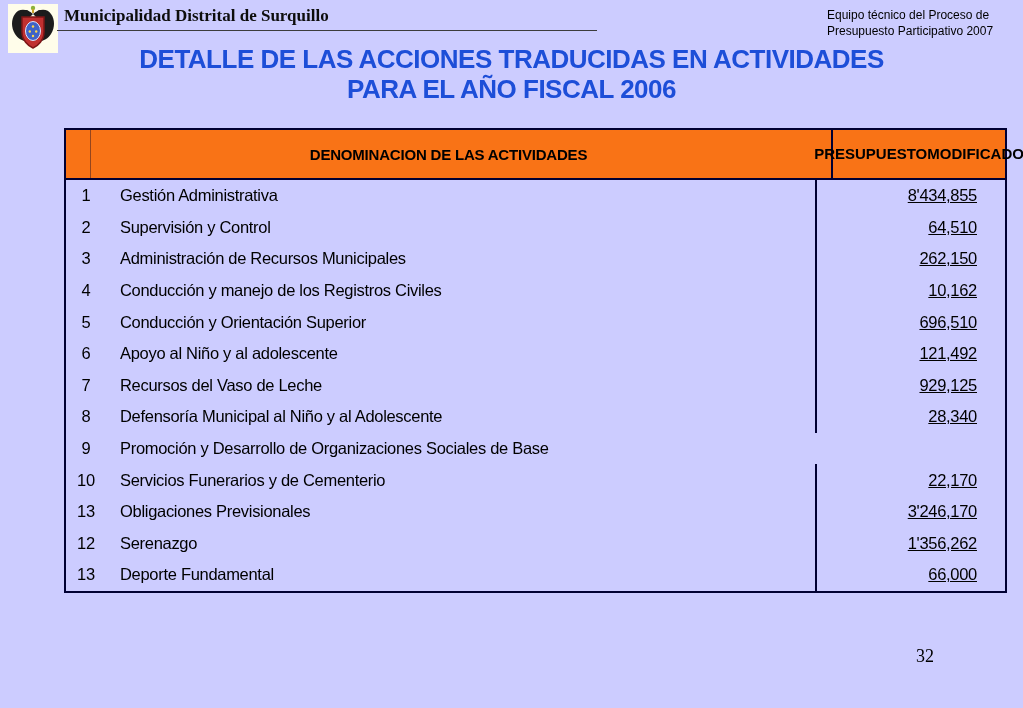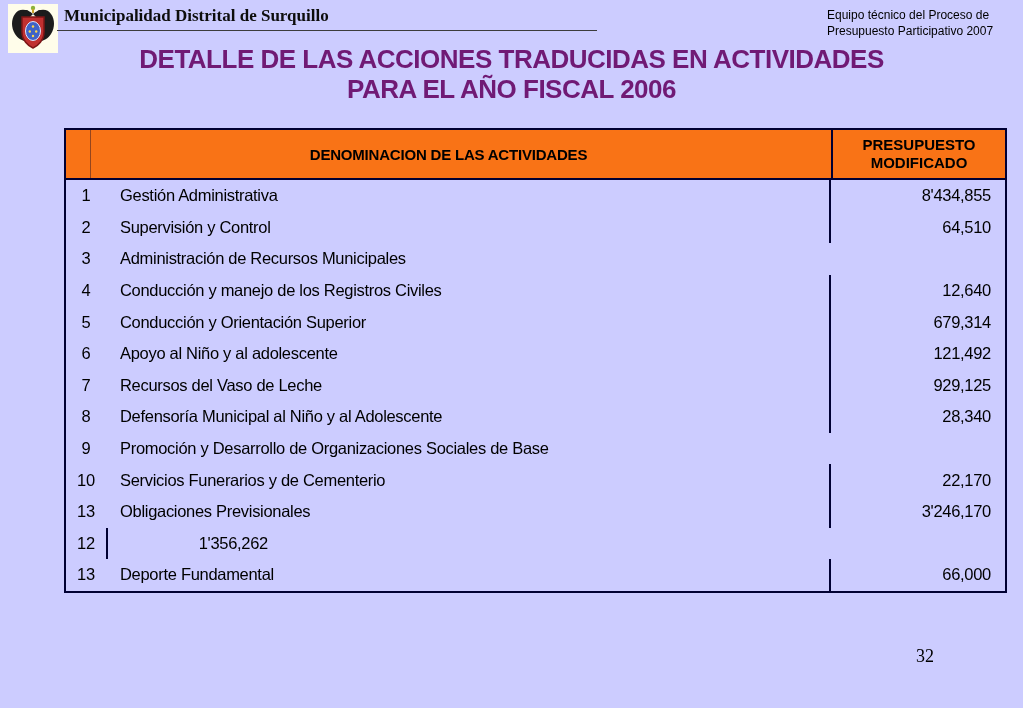--- a/index.html
+++ b/index.html
@@ -33,21 +33,21 @@
     position: absolute; left: 827px; top: 7px;
     font-size: 12px; line-height: 16px; color: #000;
     white-space: nowrap;
   }
 
   
   .slide-title {
     position: absolute; left: 0; top: 44px; width: 100%;
     margin: 0; text-align: center;
     font-weight: bold; font-size: 26px; line-height: 30px;
-    letter-spacing: -0.5px; color: #701a75;
+    letter-spacing: -0.5px; color: #1d4ed8;
   }
 
   
   .budget-table {
     position: absolute; left: 64px; top: 128px;
     width: 943px; box-sizing: border-box;
     border: 2px solid #000033;
     background: #CCCCFF;
   }
   .thead {
@@ -59,35 +59,36 @@
   .thead .num-divider {
     position: absolute; left: 24px; top: 0; bottom: 0;
     width: 1px; background: rgba(0,0,40,0.4);
   }
   .th-act {
     flex: 1; display: flex; align-items: center; justify-content: center;
     font-weight: bold; font-size: 15px; letter-spacing: -0.2px;
   }
   .th-bud {
     width: 172px; border-left: 2px solid #000033;
-    display: flex; flex-direction: column; align-items: center; justify-content: center;
+    display: flex; align-items: center; justify-content: center;
     font-weight: bold; font-size: 15px; line-height: 18px; text-align: center;
   }
   .tr {
     display: flex; height: 31.6px; align-items: center;
     font-size: 16.5px; letter-spacing: -0.3px;
   }
   .td-num { width: 40px; text-align: center; }
   .td-act { flex: 1; padding-left: 14px; white-space: nowrap; overflow: hidden; }
   .td-amt {
-    width: 160px; padding-right: 14px;
+    width: 160px; padding-right: 28px;
     border-left: 2px solid #000033;
     align-self: stretch;
     display: flex; align-items: center; justify-content: flex-end;
     white-space: nowrap;
+    text-decoration: underline;
   }
 
   
   .page-number {
     position: absolute; left: 905px; top: 646px;
     width: 40px; text-align: center;
     font-family: "Liberation Serif", serif;
     font-size: 18px; color: #000000;
   }
 </style>
@@ -144,30 +145,31 @@
         <div class="td-amt">8'434,855</div>
       </div>
       <div class="tr">
         <div class="td-num">2</div>
         <div class="td-act">Supervisión y Control</div>
         <div class="td-amt">64,510</div>
       </div>
       <div class="tr">
         <div class="td-num">3</div>
         <div class="td-act">Administración de Recursos Municipales</div>
+        <div class="td-amt">262,150</div>
       </div>
       <div class="tr">
         <div class="td-num">4</div>
         <div class="td-act">Conducción y manejo de los Registros Civiles</div>
-        <div class="td-amt">12,640</div>
+        <div class="td-amt">10,162</div>
       </div>
       <div class="tr">
         <div class="td-num">5</div>
         <div class="td-act">Conducción y Orientación Superior</div>
-        <div class="td-amt">679,314</div>
+        <div class="td-amt">696,510</div>
       </div>
       <div class="tr">
         <div class="td-num">6</div>
         <div class="td-act">Apoyo al Niño y al adolescente</div>
         <div class="td-amt">121,492</div>
       </div>
       <div class="tr">
         <div class="td-num">7</div>
         <div class="td-act">Recursos del Vaso de Leche</div>
         <div class="td-amt">929,125</div>
@@ -186,20 +188,21 @@
         <div class="td-act">Servicios Funerarios y de Cementerio</div>
         <div class="td-amt">22,170</div>
       </div>
       <div class="tr">
         <div class="td-num">13</div>
         <div class="td-act">Obligaciones Previsionales</div>
         <div class="td-amt">3'246,170</div>
       </div>
       <div class="tr">
         <div class="td-num">12</div>
+        <div class="td-act">Serenazgo</div>
         <div class="td-amt">1'356,262</div>
       </div>
       <div class="tr">
         <div class="td-num">13</div>
         <div class="td-act">Deporte Fundamental</div>
         <div class="td-amt">66,000</div>
       </div>
     </div>
   </div>
 

